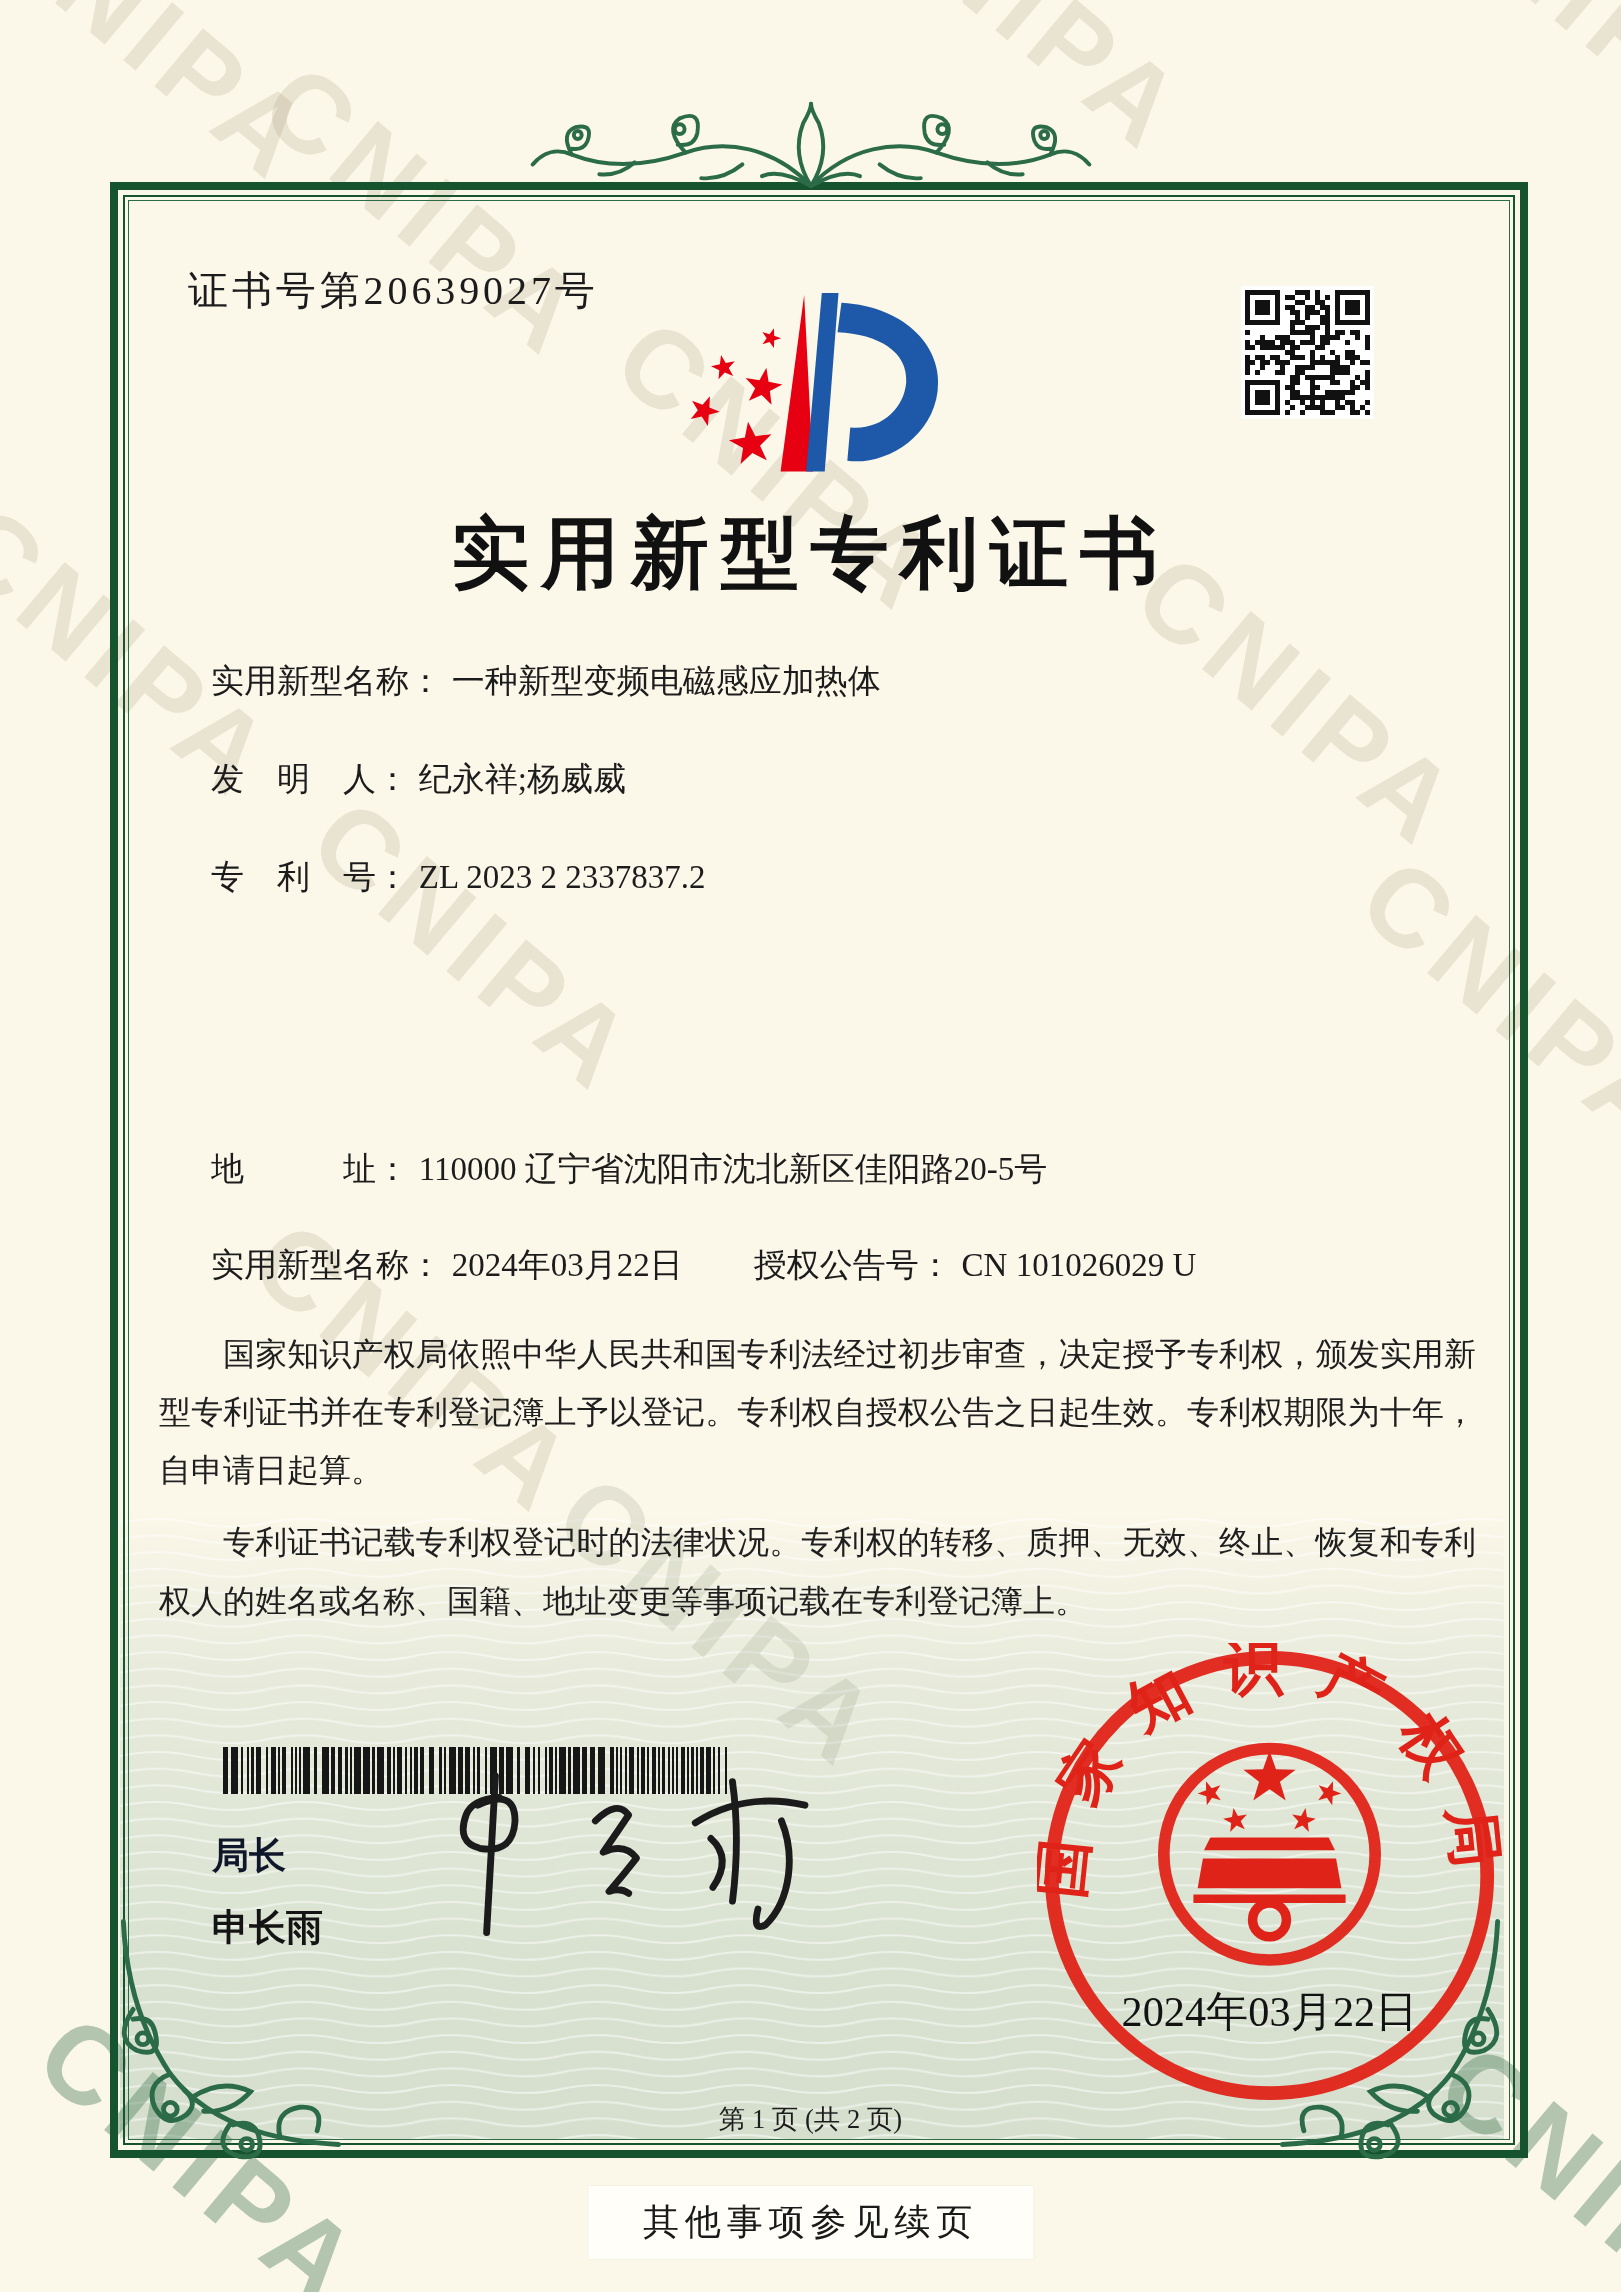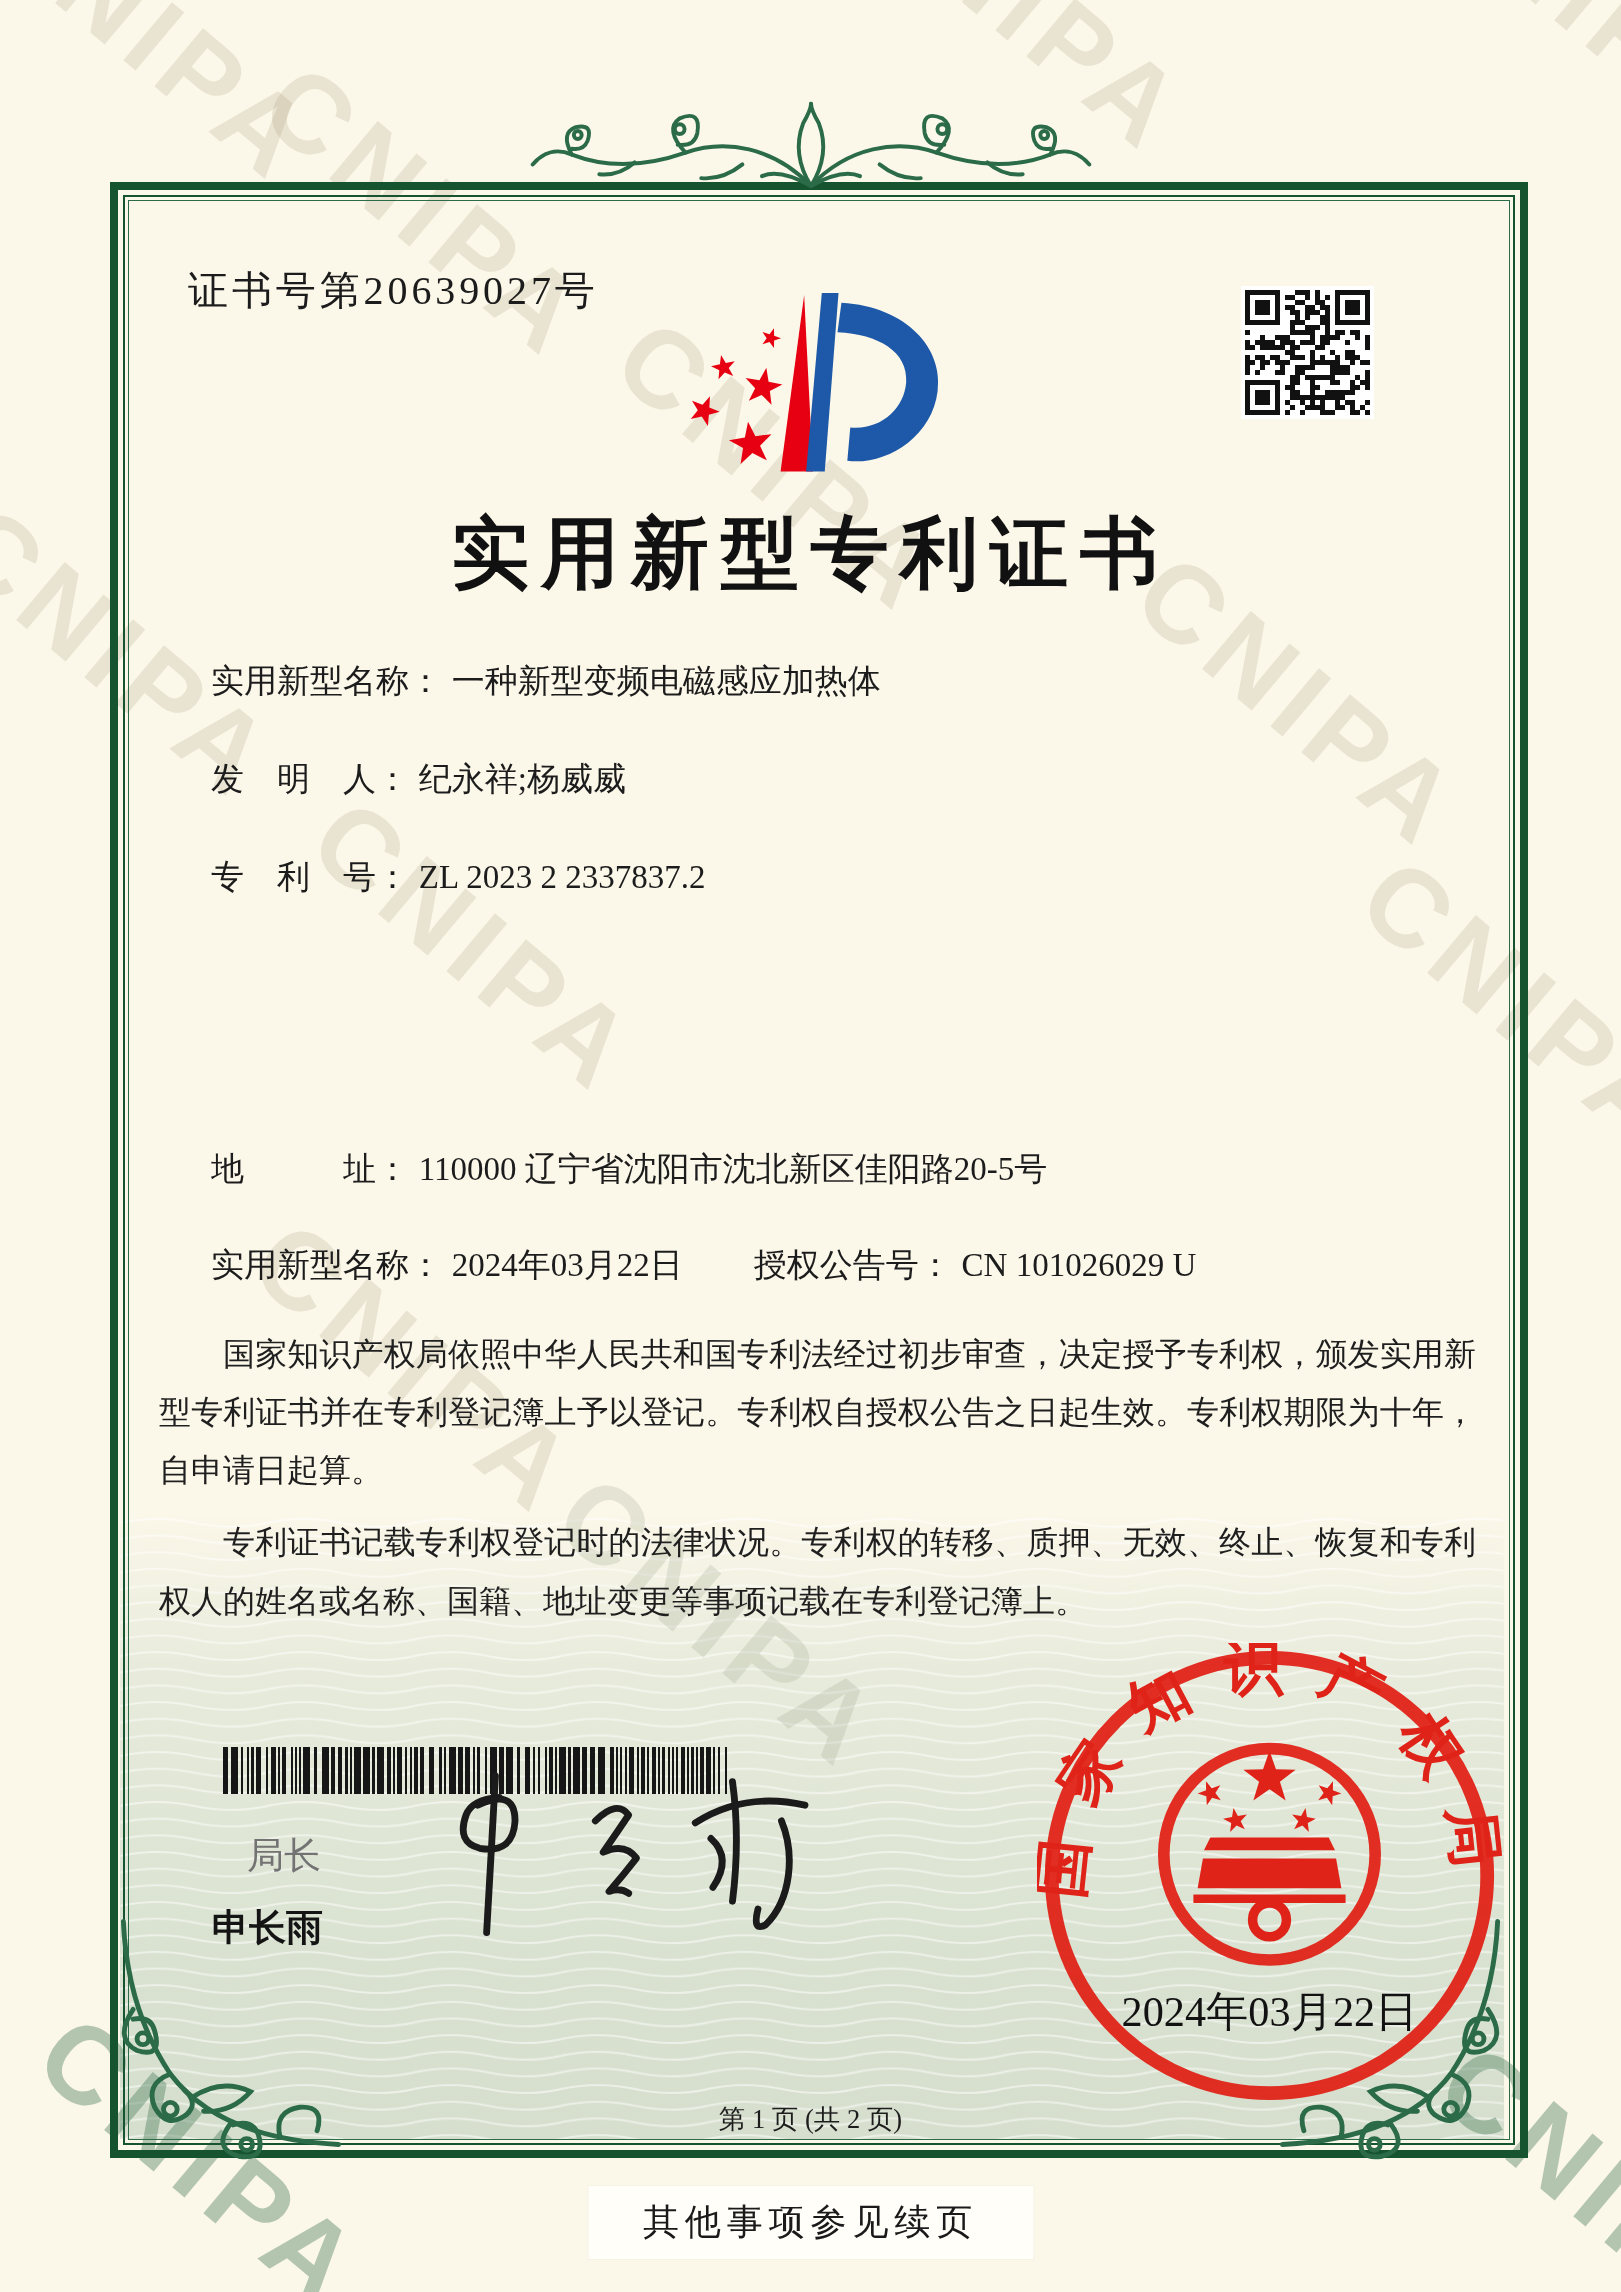--- a/index.html
+++ b/index.html
@@ -41,22 +41,22 @@
   .f-value{margin-left:9.8px;}
   .grant-pair2{margin-left:71px;}
 
   .paras{position:absolute;left:159px;top:1325px;width:1317px;font-size:32px;line-height:1.82;
       color:#1f1f1f;text-align:justify;}
   .paras p{margin:0 0 13.7px 0;text-indent:2em;}
 
   .barcode{position:absolute;left:223px;top:1747px;width:514px;height:47px;white-space:nowrap;overflow:hidden;}
   .barcode i{display:inline-block;height:100%;background:#161616;vertical-align:top;}
 
-  .signer-role{position:absolute;left:212px;top:1831px;font-size:37px;font-weight:normal;
-      font-family:"Liberation Sans","DejaVu Sans",sans-serif;color:#737373;margin-left:35px;}
+  .signer-role{position:absolute;left:212px;top:1831px;font-size:37px;font-weight:bold;
+      font-family:"Liberation Sans","DejaVu Sans",sans-serif;color:#0f172a;}
   .signer-name{position:absolute;left:212px;top:1903px;font-size:37px;font-weight:bold;
       font-family:"Liberation Sans","DejaVu Sans",sans-serif;color:#141414;}
   .signature{position:absolute;left:421px;top:1764px;width:431px;height:196px;}
 
   .seal{position:absolute;left:1037px;top:1643px;width:465px;height:465px;}
   .seal svg{display:block;width:100%;height:100%;}
 
   .page-info{position:absolute;left:0;top:2101px;width:100%;text-align:center;font-size:26.5px;color:#1d1d1d;}
 
   .cont-box{position:absolute;left:50%;top:2186px;transform:translateX(-50%);

